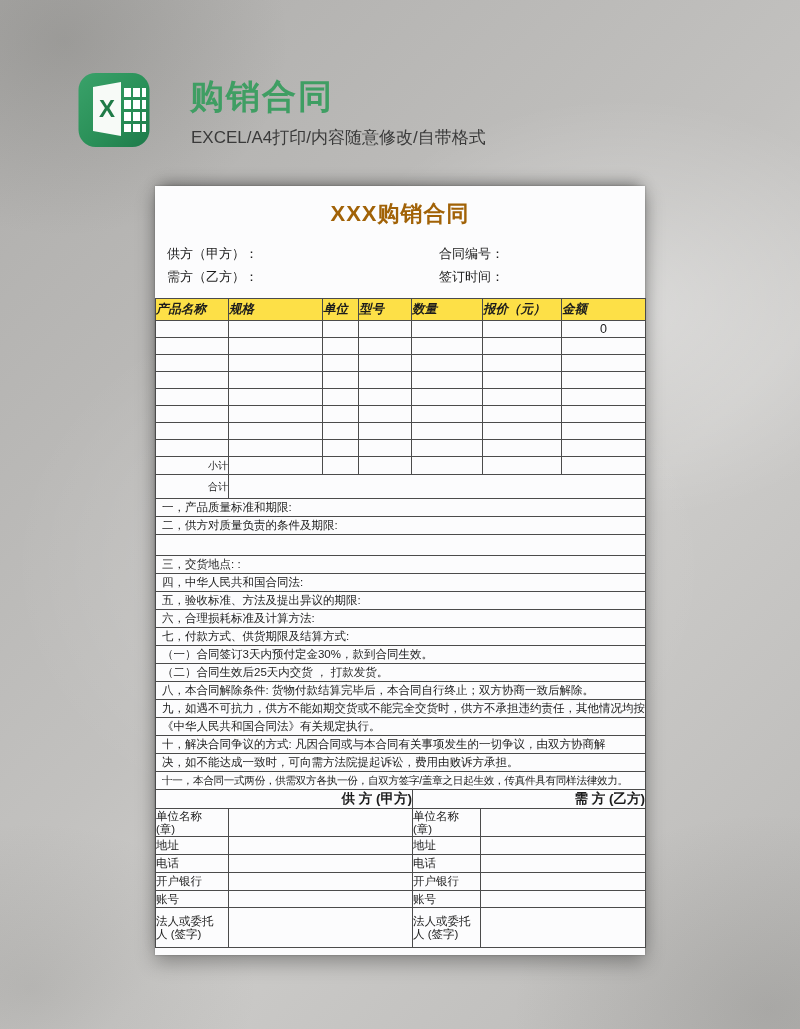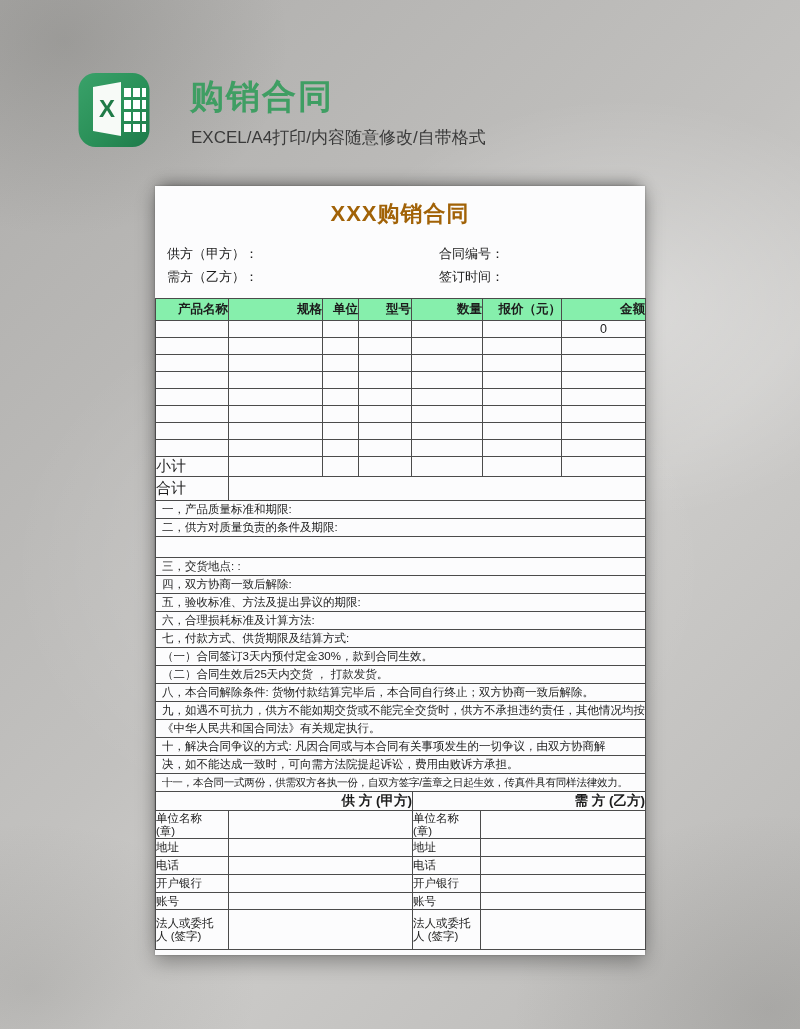--- a/index.html
+++ b/index.html
@@ -43,26 +43,26 @@
   .fields { position:relative; margin:13px 0 0 12px; height:47px; font-size:13px; }
   .fields div { line-height:23px; }
   .fields .fr { position:absolute; left:272px; top:0; }
 
   
   table { border-collapse:collapse; table-layout:fixed; width:490px; }
   td, th { border:1px solid #4b4b4b; padding:0; overflow:hidden; white-space:nowrap; }
 
   
   .pt { margin-top:9px; }
-  .pt th { height:21px; background:#86efac; font-size:12.5px; font-weight:bold; text-align:right; }
+  .pt th { height:21px; background:#fde047; font-size:12.5px; font-weight:bold; text-align:left;font-style:italic; }
   .pt td { height:16px; font-size:12.5px; }
   .pt td.amount { text-align:center; }
   .pt tr.sum td { height:17px; }
   .pt tr.total td { height:23px; }
-  .pt td.rowlabel { text-align:left; font-size:15px; }
+  .pt td.rowlabel { text-align:right; font-size:10px; }
 
   
   .ct { margin-top:-1px; }
   .ct td { height:17px; font-size:11.5px; padding:0 6px;margin-left:35px; }
   .ct tr.tall td { height:20px; }
   .ct tr.squeeze td { font-size:10.6px; letter-spacing:-0.3px; }
 
   
   .bt { margin-top:-1px; }
   .bt th { height:17px; font-size:13.5px; font-weight:bold; text-align:right; background:#fcfcfd; }
@@ -245,21 +245,21 @@
         <tr>
             <td>二，供方对质量负责的条件及期限:</td>
           </tr>
         <tr class="tall">
             <td></td>
           </tr>
         <tr>
             <td>三，交货地点: :</td>
           </tr>
         <tr>
-            <td>四，双方协商一致后解除:</td>
+            <td>四，中华人民共和国合同法:</td>
           </tr>
         <tr>
             <td>五，验收标准、方法及提出异议的期限:</td>
           </tr>
         <tr>
             <td>六，合理损耗标准及计算方法:</td>
           </tr>
         <tr>
             <td>七，付款方式、供货期限及结算方式:</td>
           </tr>

